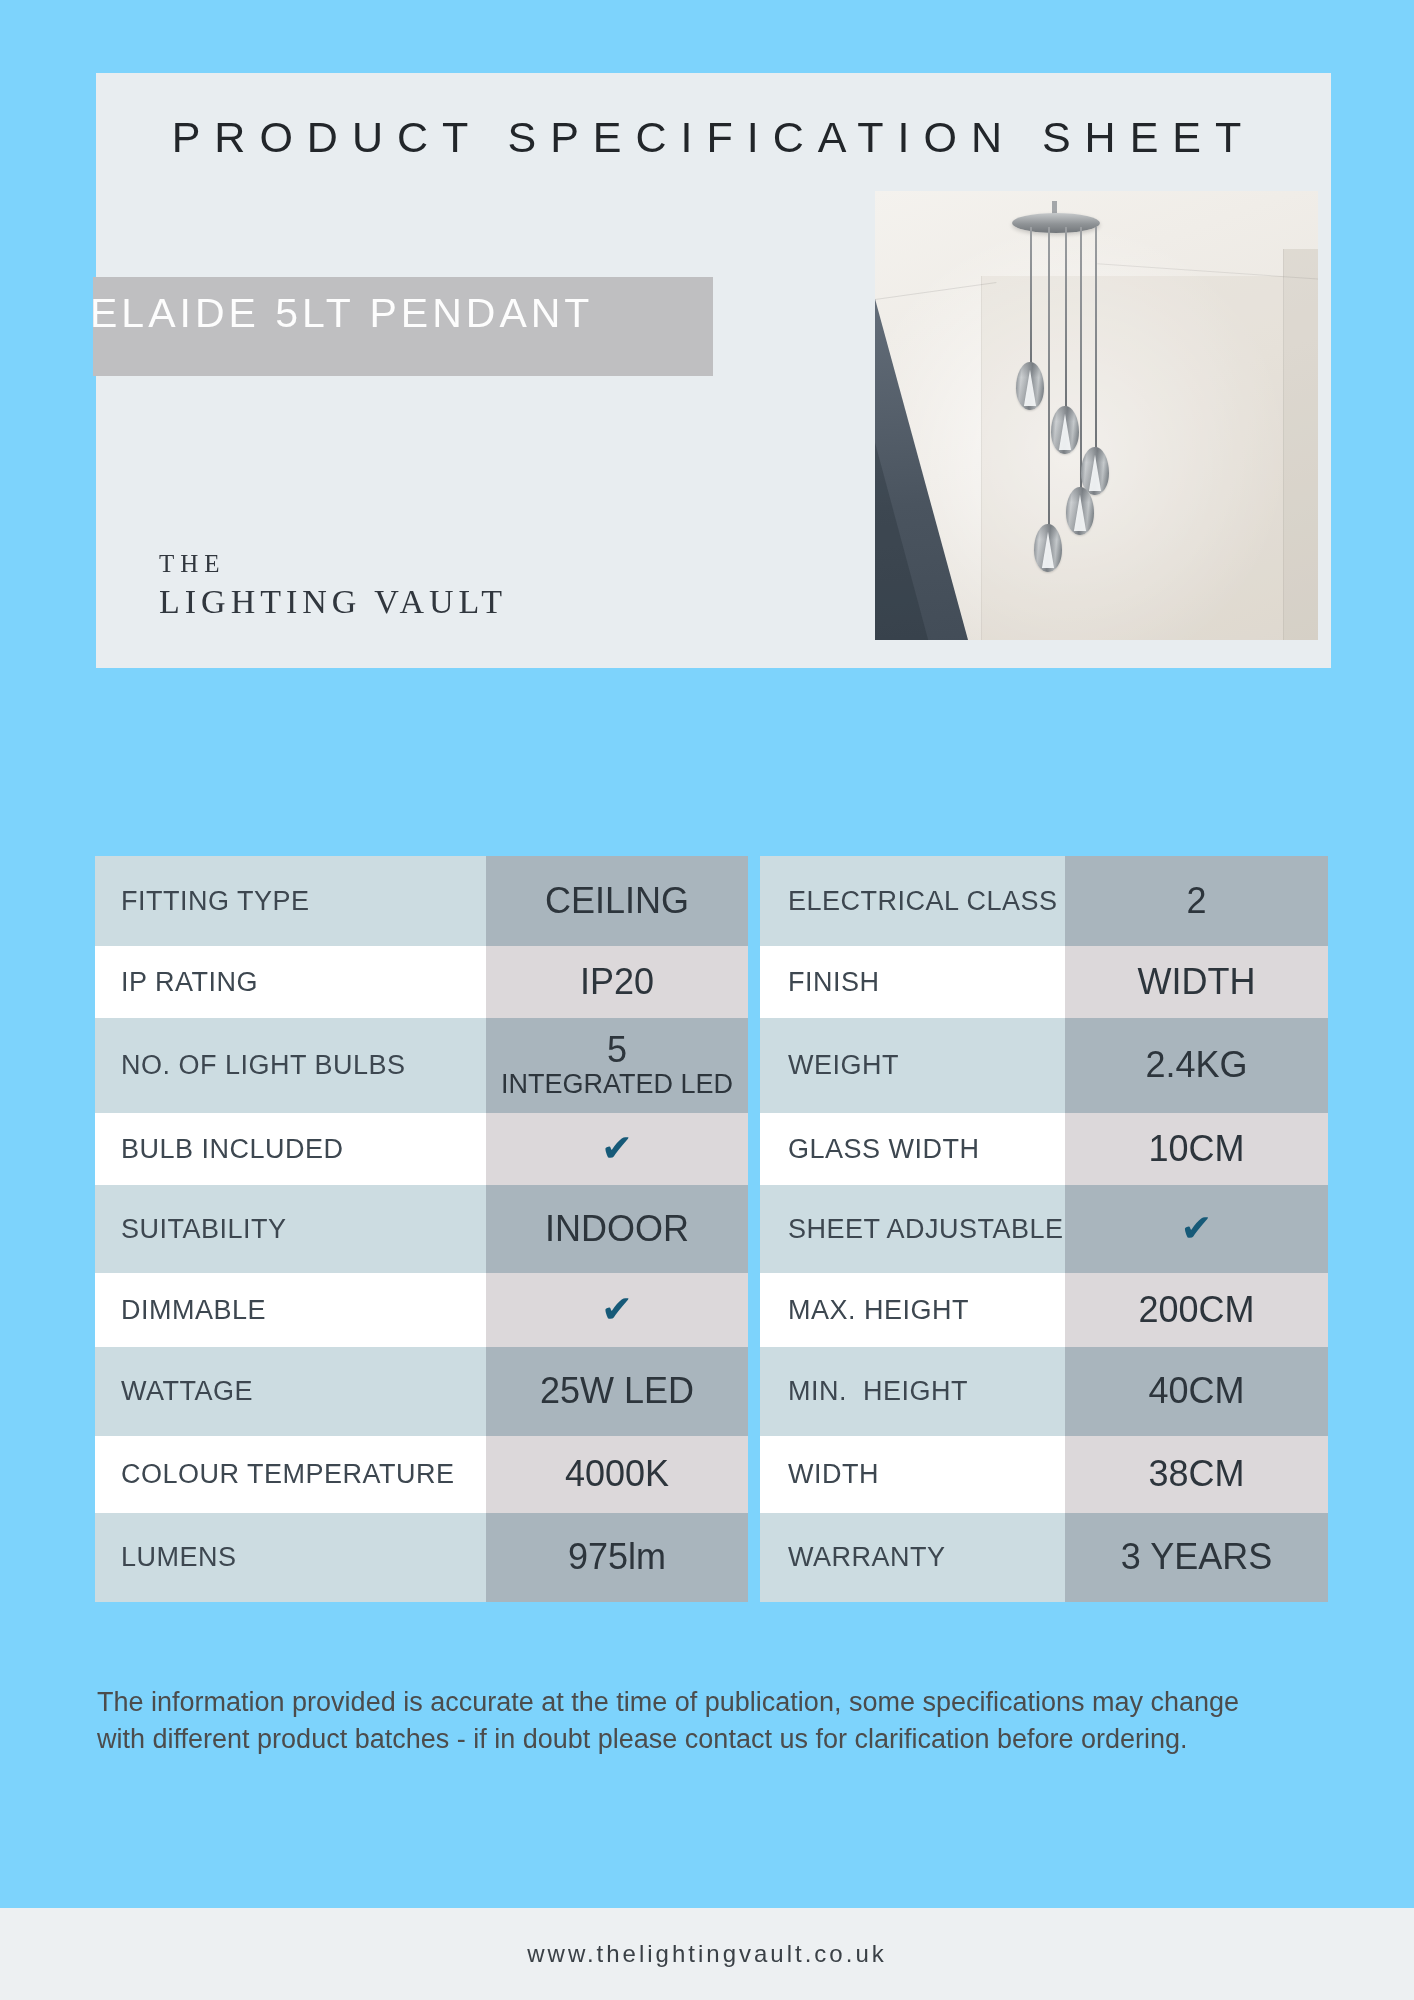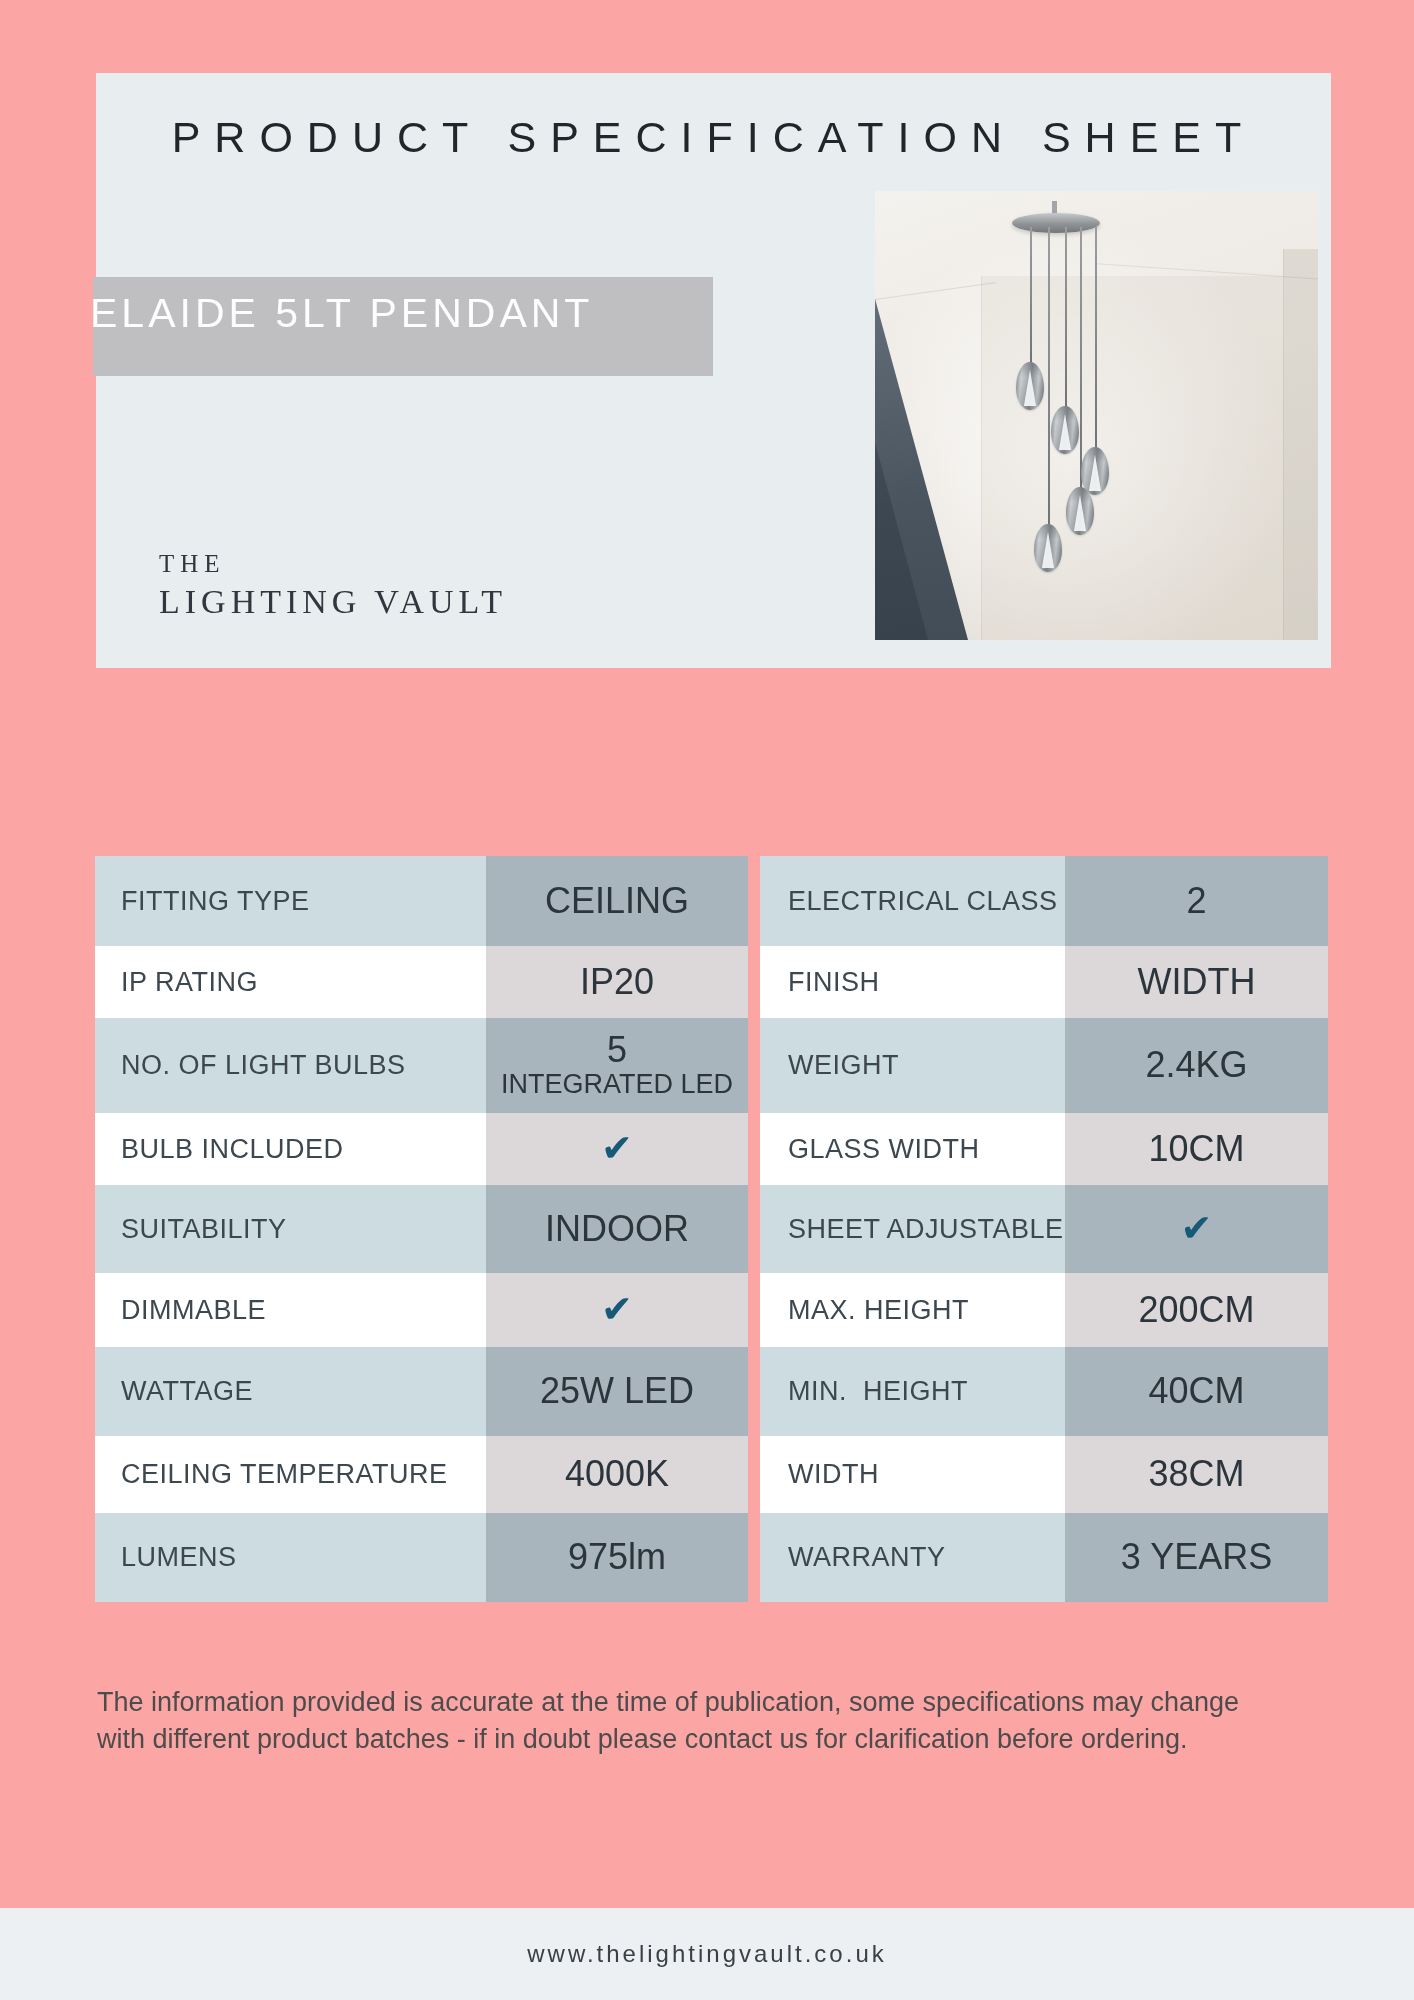--- a/index.html
+++ b/index.html
@@ -1,16 +1,16 @@
 <!DOCTYPE html>
 <html><head>
 <meta charset="utf-8">
 <style>
   html,body{margin:0;padding:0;background:#fff;}
-  .page{position:relative;width:1414px;height:2000px;background:#fca5a5;overflow:hidden;
+  .page{position:relative;width:1414px;height:2000px;background:#7dd3fc;overflow:hidden;
         font-family:"Liberation Sans",sans-serif;}
 
   
   .header-panel{position:absolute;left:96px;top:73px;width:1235px;height:595px;background:#e8edf0;}
   .page-title{position:absolute;left:0;top:40px;width:100%;text-align:center;
               font-size:43px;font-weight:500;letter-spacing:14px;color:#22262a;white-space:nowrap;}
 
   
   .name-banner{position:absolute;left:93px;top:277px;width:620px;height:99px;background:#bfbfc1;overflow:hidden;}
   .name-banner .name-text{display:block;margin-left:-3px;padding-top:13px;
@@ -153,21 +153,21 @@
     </div>
     <div class="spec-row">
       <div class="cell label">DIMMABLE</div>
       <div class="cell value check">✔</div>
     </div>
     <div class="spec-row">
       <div class="cell label">WATTAGE</div>
       <div class="cell value">25W LED</div>
     </div>
     <div class="spec-row">
-      <div class="cell label">CEILING TEMPERATURE</div>
+      <div class="cell label">COLOUR TEMPERATURE</div>
       <div class="cell value">4000K</div>
     </div>
     <div class="spec-row">
       <div class="cell label">LUMENS</div>
       <div class="cell value">975lm</div>
     </div>
   </div>
 
   <div class="spec-table right">
     <div class="spec-row">

